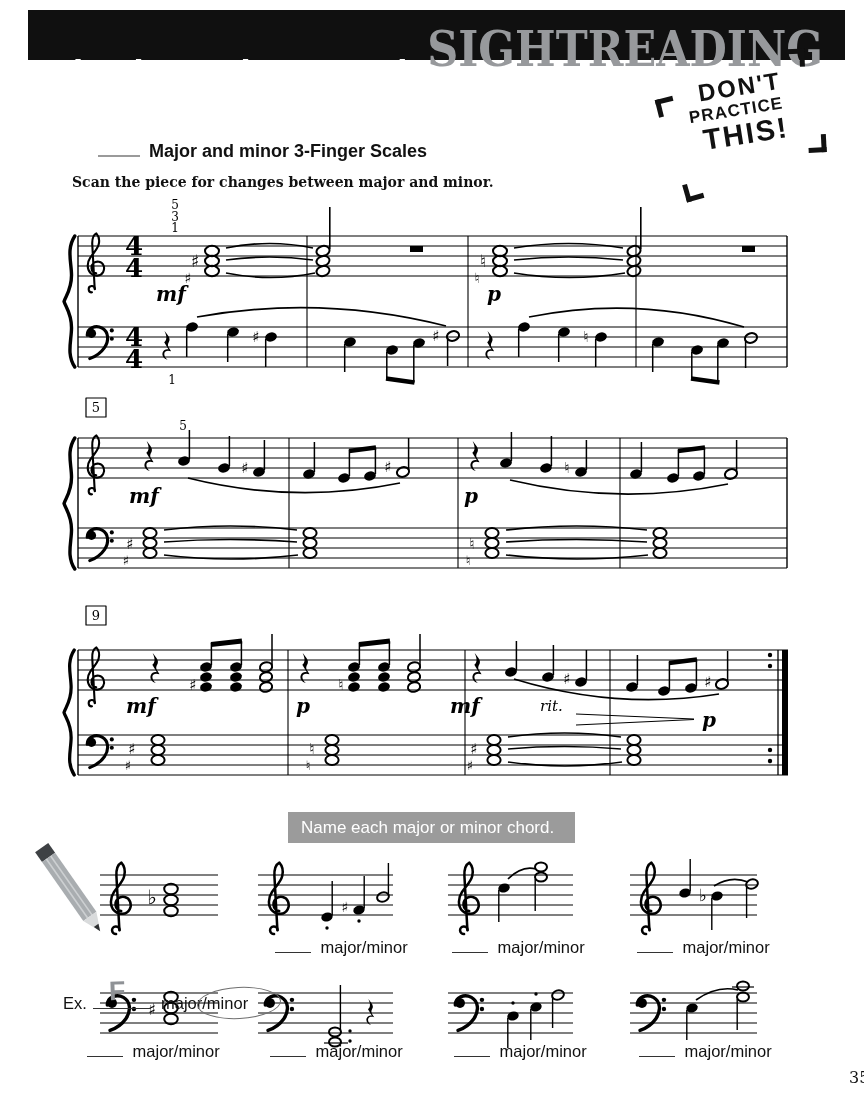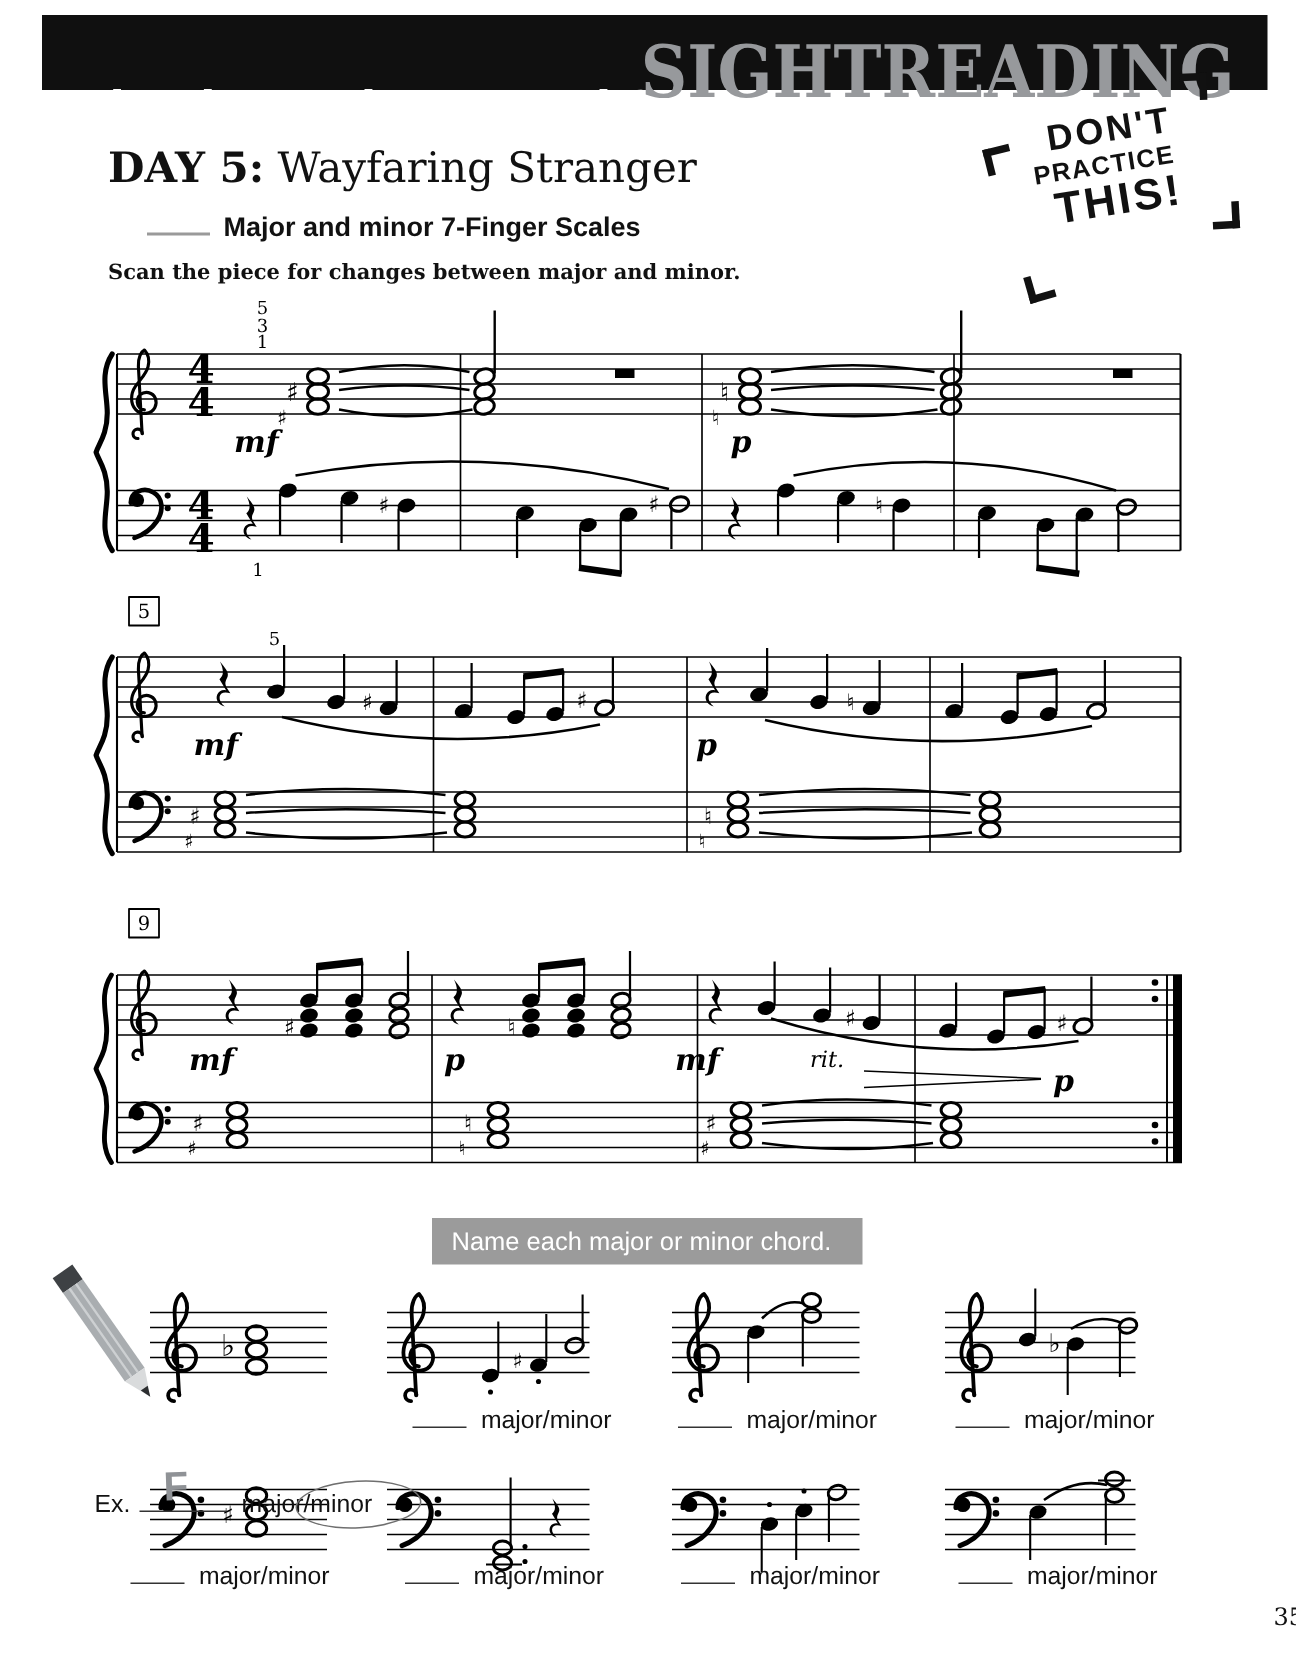--- a/index.html
+++ b/index.html
@@ -535,27 +535,23 @@
   <div id="stamp" class="abs">
     <div class="bracket" id="br-tl"></div>
     <div class="bracket" id="br-tr"></div>
     <div class="bracket" id="br-bl"></div>
     <div class="bracket" id="br-br"></div>
     <div class="l1">DON'T</div>
     <div class="l2">PRACTICE</div>
     <div class="l3">THIS!</div>
   </div>
 
-  <div id="day-title" class="abs">
-    <span id="day-label">DAY 5:</span>
-    <span id="piece-title">Wayfaring Stranger</span>
-  </div>
 
   <div id="subtitle-row" class="abs">
-    <span id="subtitle-blank"></span><span>Major and minor 7-Finger Scales</span>
+    <span id="subtitle-blank"></span><span>Major and minor 3-Finger Scales</span>
   </div>
 
   <div id="chord-banner" class="abs">Name each major or minor chord.</div>
 
   <div id="instruction" class="abs">Scan the piece for changes between major and minor.</div>
 
   <div class="abs mm-label" style="left:63px;top:994px;">
     <span>Ex.</span>
     <span class="blank wide"></span>
     <span>major/minor</span>

